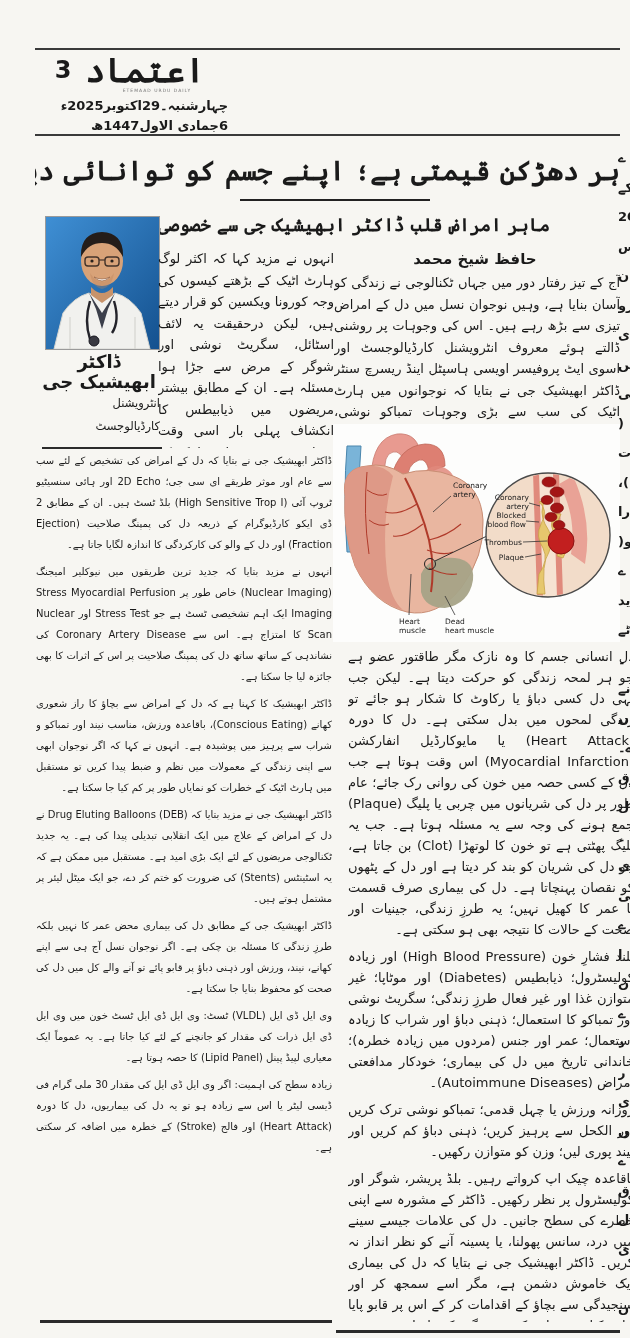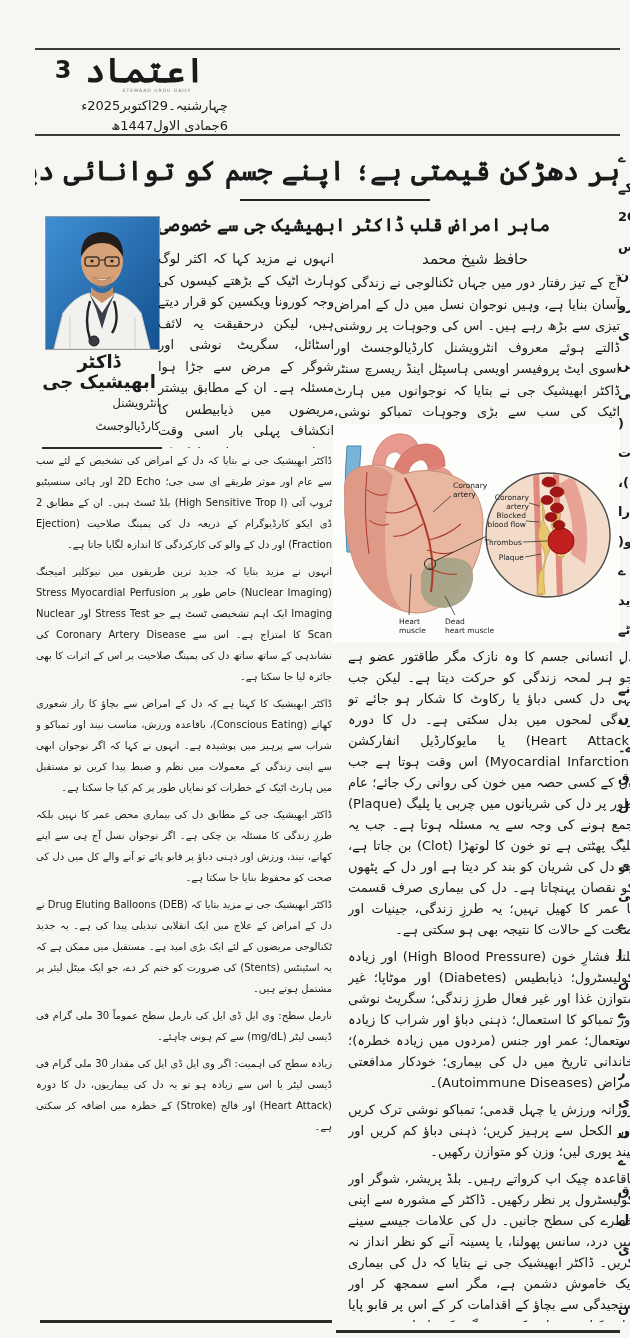--- a/index.html
+++ b/index.html
@@ -7,31 +7,31 @@
         font-family:"DejaVu Sans",sans-serif;color:#1a1a1a;overflow:hidden;}
   .rule{position:absolute;background:#3a3a3a;}
   .urdu{direction:rtl;text-align:justify;}
   .para{margin:0 0 6px 0;}
   
   .masthead{position:absolute;top:52px;left:55px;width:150px;direction:rtl;}
   .logo-row{display:flex;flex-direction:row;align-items:flex-start;justify-content:flex-start;}
   .logo{font-family:"DejaVu Serif",serif;font-weight:bold;font-size:34px;line-height:36px;text-align:right;}
   .pageno{font-weight:bold;font-size:24px;line-height:36px;margin-right:14px;}
   .logo-sub{font-size:4.5px;letter-spacing:1px;color:#777;text-align:center;width:96px;direction:ltr;}
-  .dates{position:absolute;top:96px;left:38px;width:190px;direction:rtl;font-size:13px;font-weight:normal;line-height:20px;}
+  .dates{position:absolute;top:96px;left:38px;width:190px;direction:rtl;font-size:13px;font-weight:bold;line-height:20px;}
   
   .headline{position:absolute;top:146px;left:35px;width:585px;height:52px;overflow:hidden;
             font-family:"DejaVu Serif",serif;font-weight:bold;font-size:27px;line-height:50px;
             text-align:center;direction:rtl;white-space:nowrap;}
   .headline-underline{position:absolute;top:199px;left:240px;width:190px;height:2px;background:#222;}
   .subheadline{position:absolute;top:210px;left:150px;width:400px;height:32px;overflow:hidden;
             font-family:"DejaVu Serif",serif;font-weight:bold;font-size:18px;line-height:30px;
             text-align:center;direction:rtl;white-space:nowrap;}
   .byline{position:absolute;top:250px;left:330px;width:290px;text-align:center;
-          font-weight:normal;font-size:15px;direction:rtl;}
+          font-weight:bold;font-size:15px;direction:rtl;}
   
   .photo{position:absolute;top:216px;left:45px;width:113px;height:132px;border:1px solid #9a9a9a;background:#2a6fb8;}
   .photo-caption{position:absolute;top:352px;left:38px;width:122px;direction:rtl;text-align:center;overflow:hidden;height:92px;}
   .photo-caption .name{font-weight:bold;font-size:18px;line-height:20px;}
   .photo-caption .line div{font-size:11.5px;line-height:23px;margin-left:15px;}
   
   .col-left-beside{position:absolute;top:248px;left:158px;width:176px;height:200px;overflow:hidden;
                    font-size:13px;line-height:21.5px;}
   .col-left{position:absolute;top:450px;left:36px;width:296px;height:870px;overflow:hidden;
             font-size:10px;line-height:21px;}
@@ -110,23 +110,23 @@
         <div>انٹرویشنل کارڈیالوجسٹ</div>
         <div>ہاسپٹل اینڈ ریسرچ سنٹر</div>
       </div>
   </div>
 
   <div class="col-left-beside urdu">انہوں نے مزید کہا کہ اکثر لوگ ہارٹ اٹیک کے بڑھتے کیسوں کی وجہ کورونا ویکسین کو قرار دیتے ہیں، لیکن درحقیقت یہ لائف اسٹائل، سگریٹ نوشی اور شوگر کے مرض سے جڑا ہوا مسئلہ ہے۔ ان کے مطابق بیشتر مریضوں میں ذیابیطس کا انکشاف پہلی بار اسی وقت ہوتا ہے جب وہ ہارٹ اٹیک کے ساتھ ہاسپٹل پہنچتے ہیں۔</div>
   <div class="col-left urdu">
     <p class="para">ڈاکٹر ابھیشیک جی نے بتایا کہ دل کے امراض کی تشخیص کے لئے سب سے عام اور موثر طریقے ای سی جی؛ 2D Echo اور ہائی سنسیٹیو ٹروپ آئی (High Sensitive Trop I) بلڈ ٹسٹ ہیں۔ ان کے مطابق 2 ڈی ایکو کارڈیوگرام کے ذریعہ دل کی پمپنگ صلاحیت (Ejection Fraction) اور دل کے والو کی کارکردگی کا اندازہ لگایا جاتا ہے۔</p>
     <p class="para">انہوں نے مزید بتایا کہ جدید ترین طریقوں میں نیوکلیر امیجنگ (Nuclear Imaging) خاص طور پر Stress Myocardial Perfusion Imaging ایک اہم تشخیصی ٹسٹ ہے جو Stress Test اور Nuclear Scan کا امتزاج ہے۔ اس سے Coronary Artery Disease کی نشاندہی کے ساتھ ساتھ دل کی پمپنگ صلاحیت پر اس کے اثرات کا بھی جائزہ لیا جا سکتا ہے۔</p>
     <p class="para">ڈاکٹر ابھیشیک کا کہنا ہے کہ دل کے امراض سے بچاؤ کا راز شعوری کھانے (Conscious Eating)، باقاعدہ ورزش، مناسب نیند اور تمباکو و شراب سے پرہیز میں پوشیدہ ہے۔ انہوں نے کہا کہ اگر نوجوان ابھی سے اپنی زندگی کے معمولات میں نظم و ضبط پیدا کریں تو مستقبل میں ہارٹ اٹیک کے خطرات کو نمایاں طور پر کم کیا جا سکتا ہے۔</p>
+    <p class="para">ڈاکٹر ابھیشیک جی نے مزید بتایا کہ Drug Eluting Balloons (DEB) نے دل کے امراض کے علاج میں ایک انقلابی تبدیلی پیدا کی ہے۔ یہ جدید ٹکنالوجی مریضوں کے لئے ایک بڑی امید ہے۔ مستقبل میں ممکن ہے کہ یہ اسٹینٹس (Stents) کی ضرورت کو ختم کر دے، جو ایک میٹل لیئر پر مشتمل ہوتے ہیں۔</p>
     <p class="para">ڈاکٹر ابھیشیک جی کے مطابق دل کی بیماری محض عمر کا نہیں بلکہ طرزِ زندگی کا مسئلہ بن چکی ہے۔ اگر نوجوان نسل آج ہی سے اپنے کھانے، نیند، ورزش اور ذہنی دباؤ پر قابو پائے تو آنے والے کل میں دل کی صحت کو محفوظ بنایا جا سکتا ہے۔</p>
-    <p class="para">ڈاکٹر ابھیشیک جی نے مزید بتایا کہ Drug Eluting Balloons (DEB) نے دل کے امراض کے علاج میں ایک انقلابی تبدیلی پیدا کی ہے۔ یہ جدید ٹکنالوجی مریضوں کے لئے ایک بڑی امید ہے۔ مستقبل میں ممکن ہے کہ یہ اسٹینٹس (Stents) کی ضرورت کو ختم کر دے، جو ایک میٹل لیئر پر مشتمل ہوتے ہیں۔</p>
-    <p class="para">نارمل سطح: وی ایل ڈی ایل کی نارمل سطح عموماً 30 ملی گرام فی ڈیسی لیٹر (mg/dL) سے کم ہونی چاہئے۔</p>
+    <p class="para">وی ایل ڈی ایل (VLDL) ٹسٹ: وی ایل ڈی ایل ٹسٹ خون میں وی ایل ڈی ایل ذرات کی مقدار کو جانچنے کے لئے کیا جاتا ہے۔ یہ عموماً ایک معیاری لپیڈ پینل (Lipid Panel) کا حصہ ہوتا ہے۔</p>
     <p class="para">زیادہ سطح کی اہمیت: اگر وی ایل ڈی ایل کی مقدار 30 ملی گرام فی ڈیسی لیٹر یا اس سے زیادہ ہو تو یہ دل کی بیماریوں، دل کا دورہ (Heart Attack) اور فالج (Stroke) کے خطرہ میں اضافہ کر سکتی ہے۔</p>
   </div>
 
   <div class="col-mid-intro urdu">آج کے تیز رفتار دور میں جہاں ٹکنالوجی نے زندگی کو آسان بنایا ہے، وہیں نوجوان نسل میں دل کے امراض تیزی سے بڑھ رہے ہیں۔ اس کی وجوہات پر روشنی ڈالتے ہوئے معروف انٹرویشنل کارڈیالوجسٹ اور اسوی ایٹ پروفیسر اویسی ہاسپٹل اینڈ ریسرچ سنٹر ڈاکٹر ابھیشیک جی نے بتایا کہ نوجوانوں میں ہارٹ اٹیک کی سب سے بڑی وجوہات تمباکو نوشی، ذیابیطس اور غیر صحت مند طرزِ زندگی ہیں۔</div>
 
   <div class="diagram">
     <svg width="287" height="218" viewBox="0 0 287 218">
       <rect width="287" height="218" fill="#fdfdfc"></rect>
 
       <path d="M14,22 Q10,70 14,128 L28,128 Q24,70 28,22 Z" fill="#7ab4d8" stroke="#4a86ad" stroke-width="1"></path>

